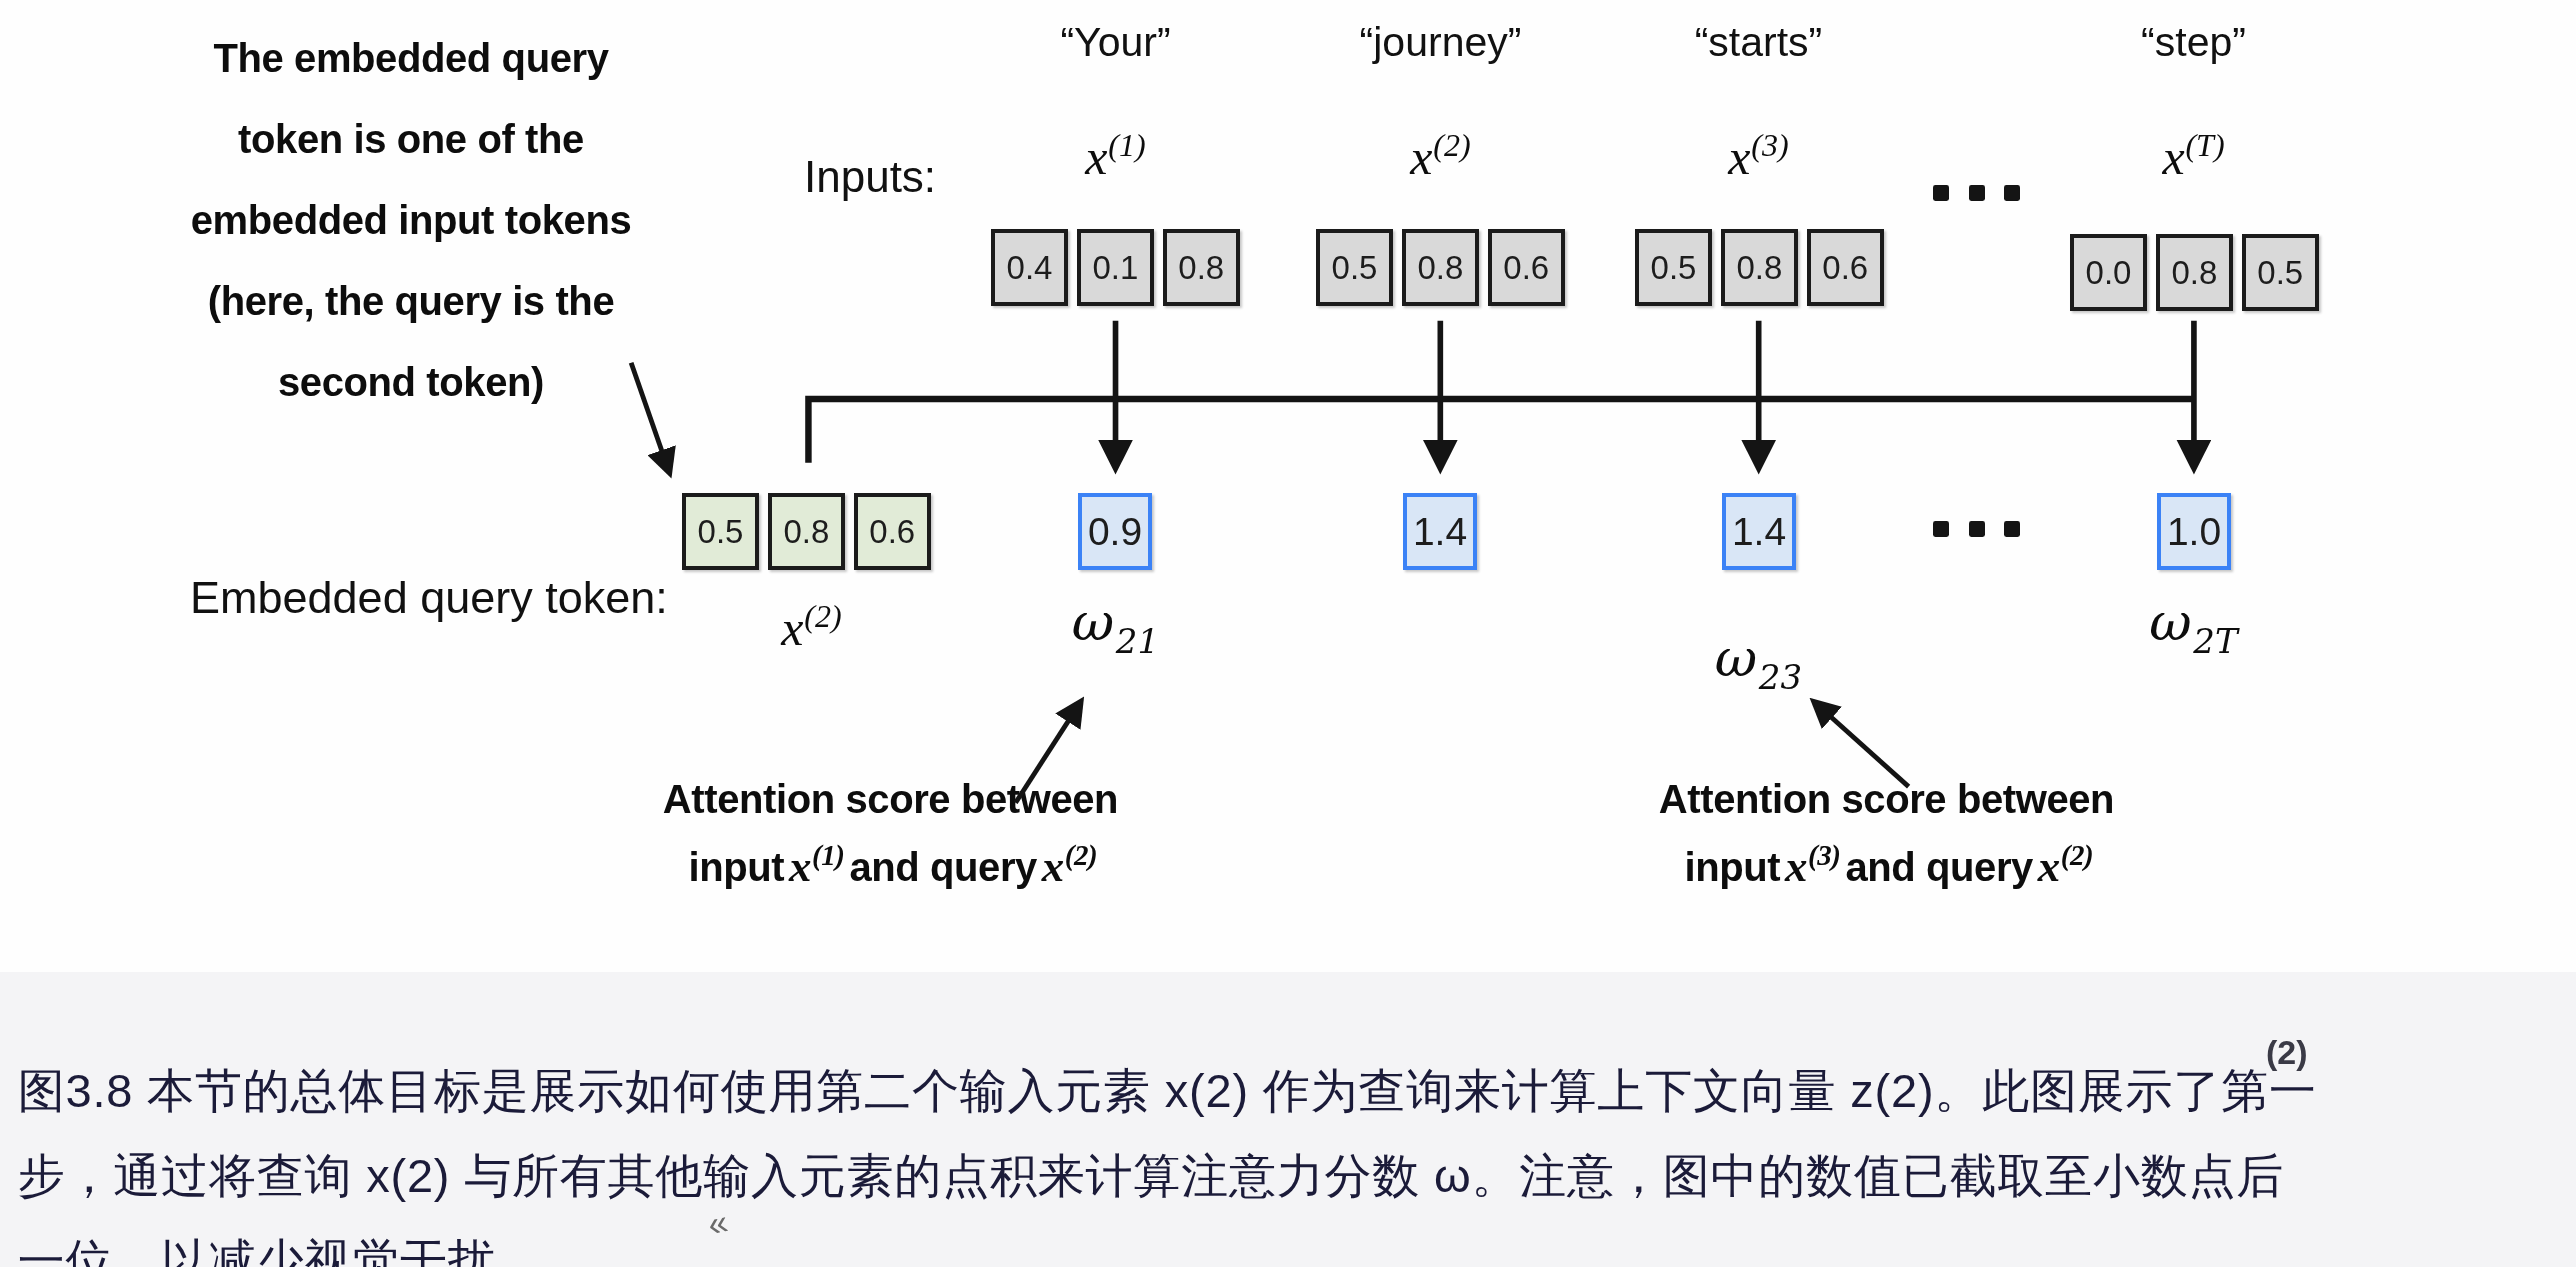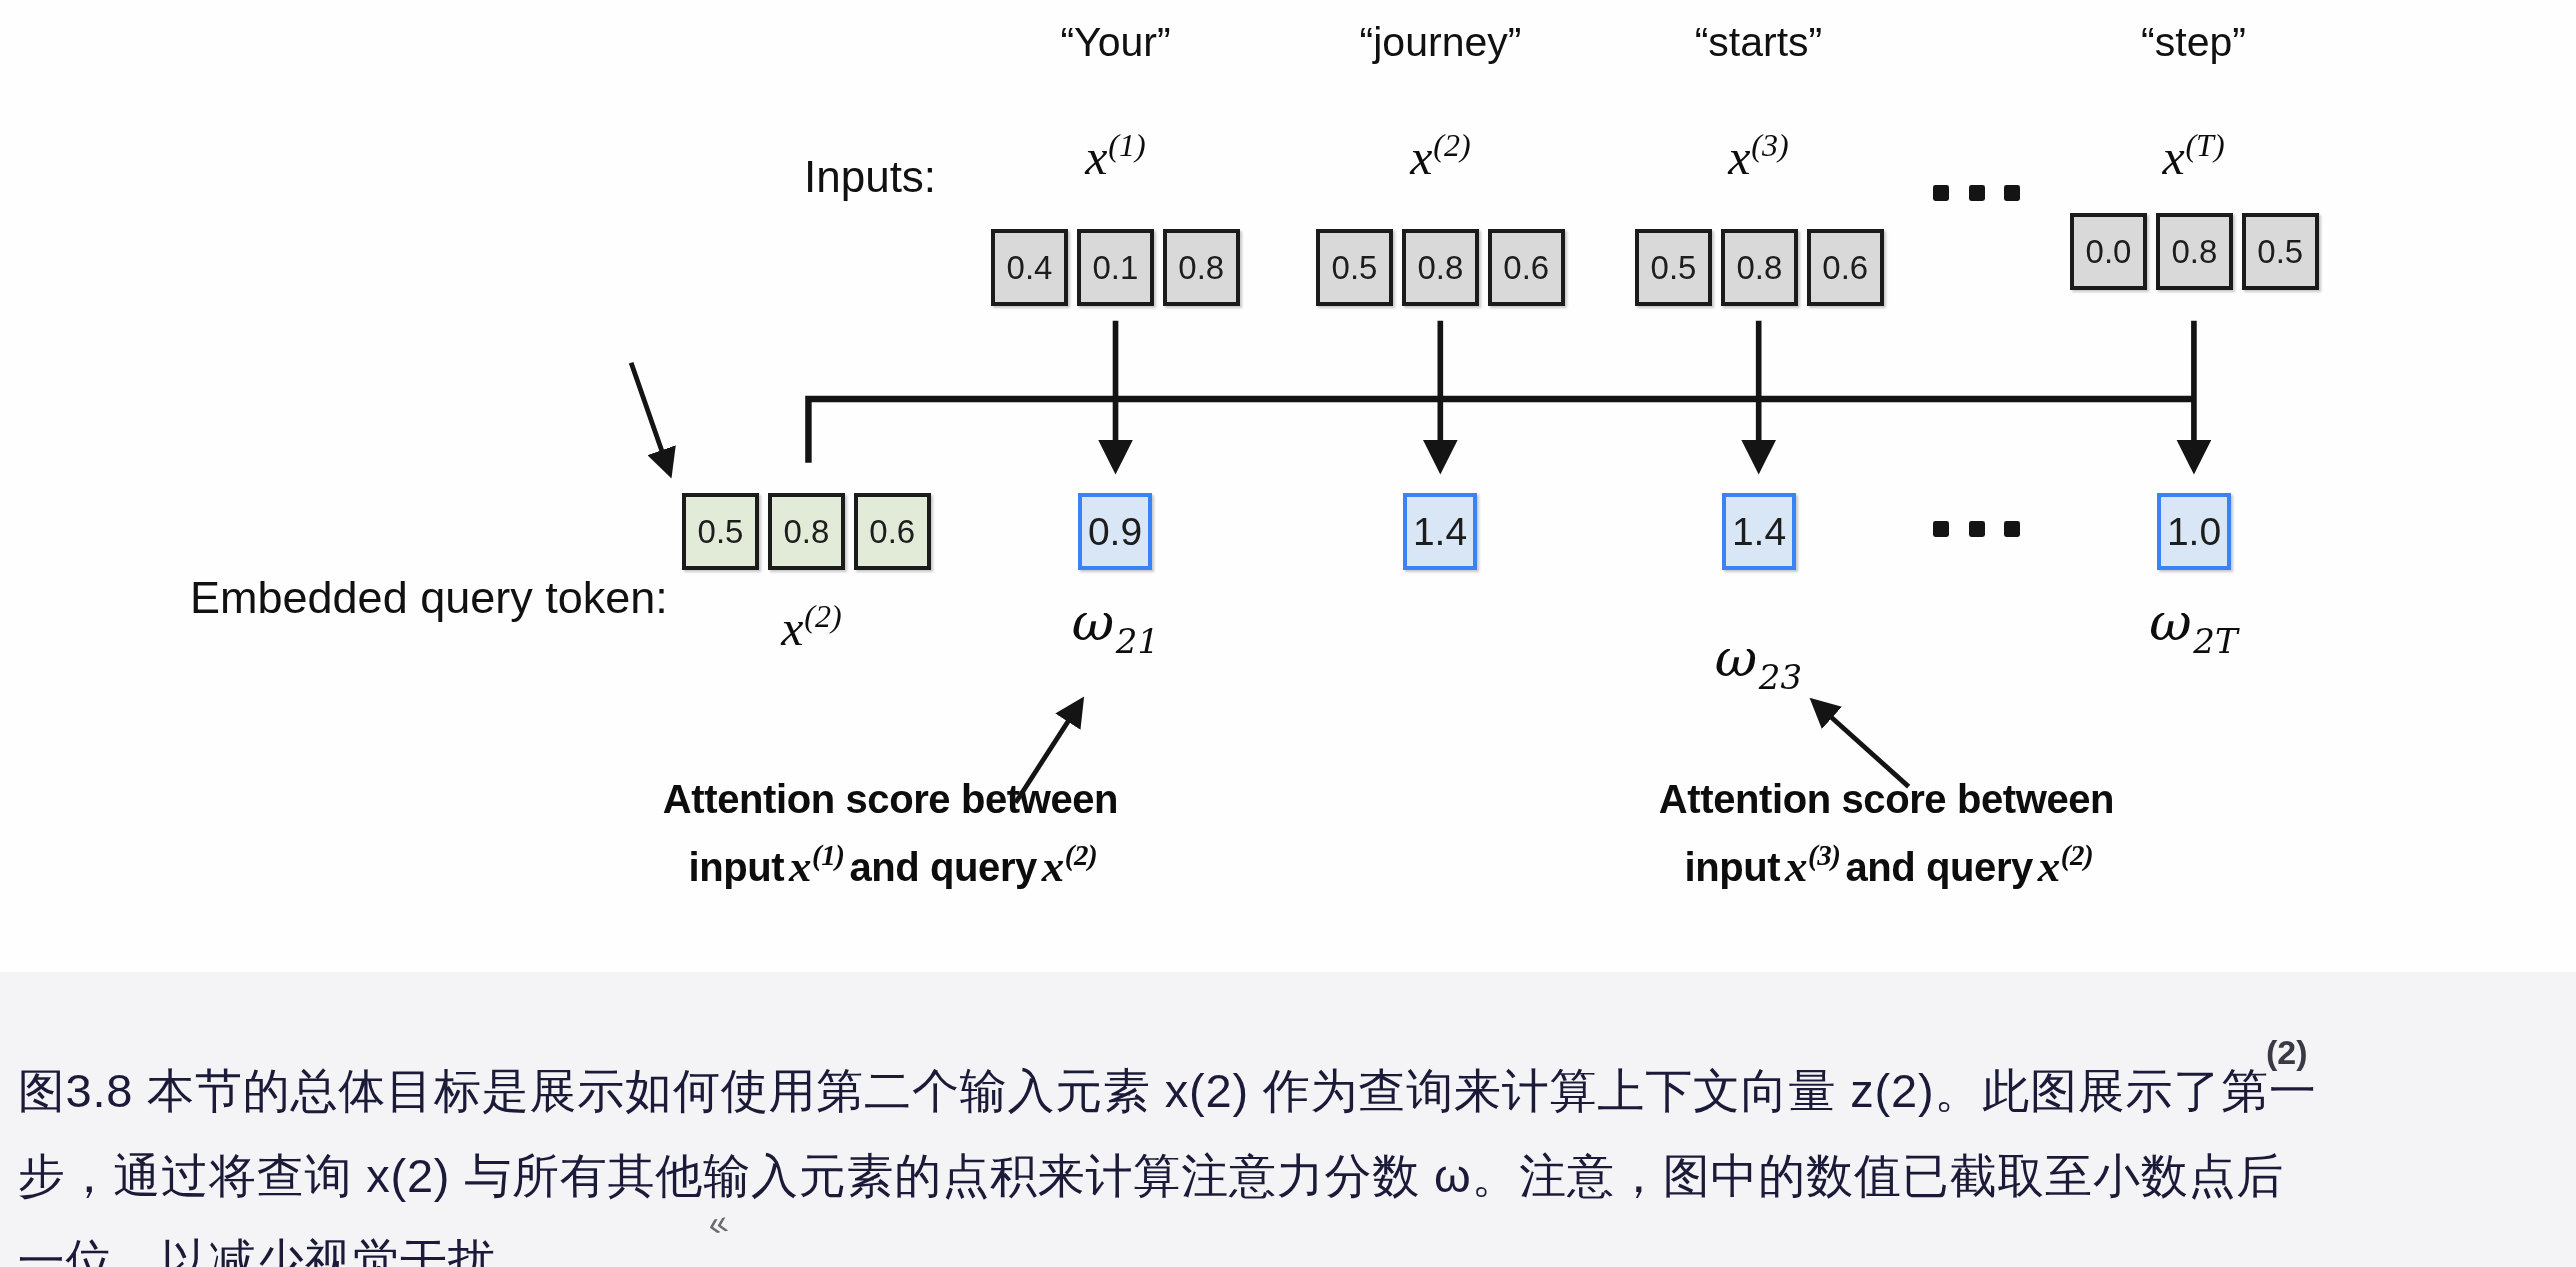--- a/index.html
+++ b/index.html
@@ -84,20 +84,27 @@
     <line x1="1787" y1="398" x2="1787" y2="578" stroke="#141414" stroke-width="7" marker-end="url(#ah)"></line>
     <line x1="2182" y1="398" x2="2182" y2="578" stroke="#141414" stroke-width="7" marker-end="url(#ah)"></line>
     <line x1="2722" y1="398" x2="2722" y2="578" stroke="#141414" stroke-width="7" marker-end="url(#ah)"></line>
 
     <line x1="783" y1="450" x2="830" y2="585" stroke="#141414" stroke-width="6" marker-end="url(#ah)"></line>
 
     <line x1="1260" y1="996" x2="1340" y2="872" stroke="#141414" stroke-width="6" marker-end="url(#ah)"></line>
     <line x1="2368" y1="976" x2="2252" y2="872" stroke="#141414" stroke-width="6" marker-end="url(#ah)"></line>
   </svg>
 
+  <div class="abs note">
+    <div>The embedded query</div>
+    <div>token is one of the</div>
+    <div>embedded input tokens</div>
+    <div>(here, the query is the</div>
+    <div>second token)</div>
+  </div>
 
   <div class="abs inputs">Inputs:</div>
 
   <div class="abs word" style="left:914px;">“Your”</div>
   <div class="abs word" style="left:1239px;">“journey”</div>
   <div class="abs word" style="left:1557px;">“starts”</div>
   <div class="abs word" style="left:1992px;">“step”</div>
 
   <div class="abs xlab" style="left:914px;">
     <span class="math"><i>x</i><sup>(1)</sup></span>
@@ -124,21 +131,21 @@
   <div class="abs vecrow" style="left:1316px;top:229px;">
     <div class="cell">0.5</div>
     <div class="cell">0.8</div>
     <div class="cell">0.6</div>
   </div>
   <div class="abs vecrow" style="left:1635px;top:229px;">
     <div class="cell">0.5</div>
     <div class="cell">0.8</div>
     <div class="cell">0.6</div>
   </div>
-  <div class="abs vecrow" style="left:2070px;top:213px;">
+  <div class="abs vecrow" style="left:2070px;top:234px;">
     <div class="cell">0.0</div>
     <div class="cell">0.8</div>
     <div class="cell">0.5</div>
   </div>
 
   <div class="abs vecrow green" style="left:682px;top:493px;">
     <div class="cell">0.5</div>
     <div class="cell">0.8</div>
     <div class="cell">0.6</div>
   </div>

